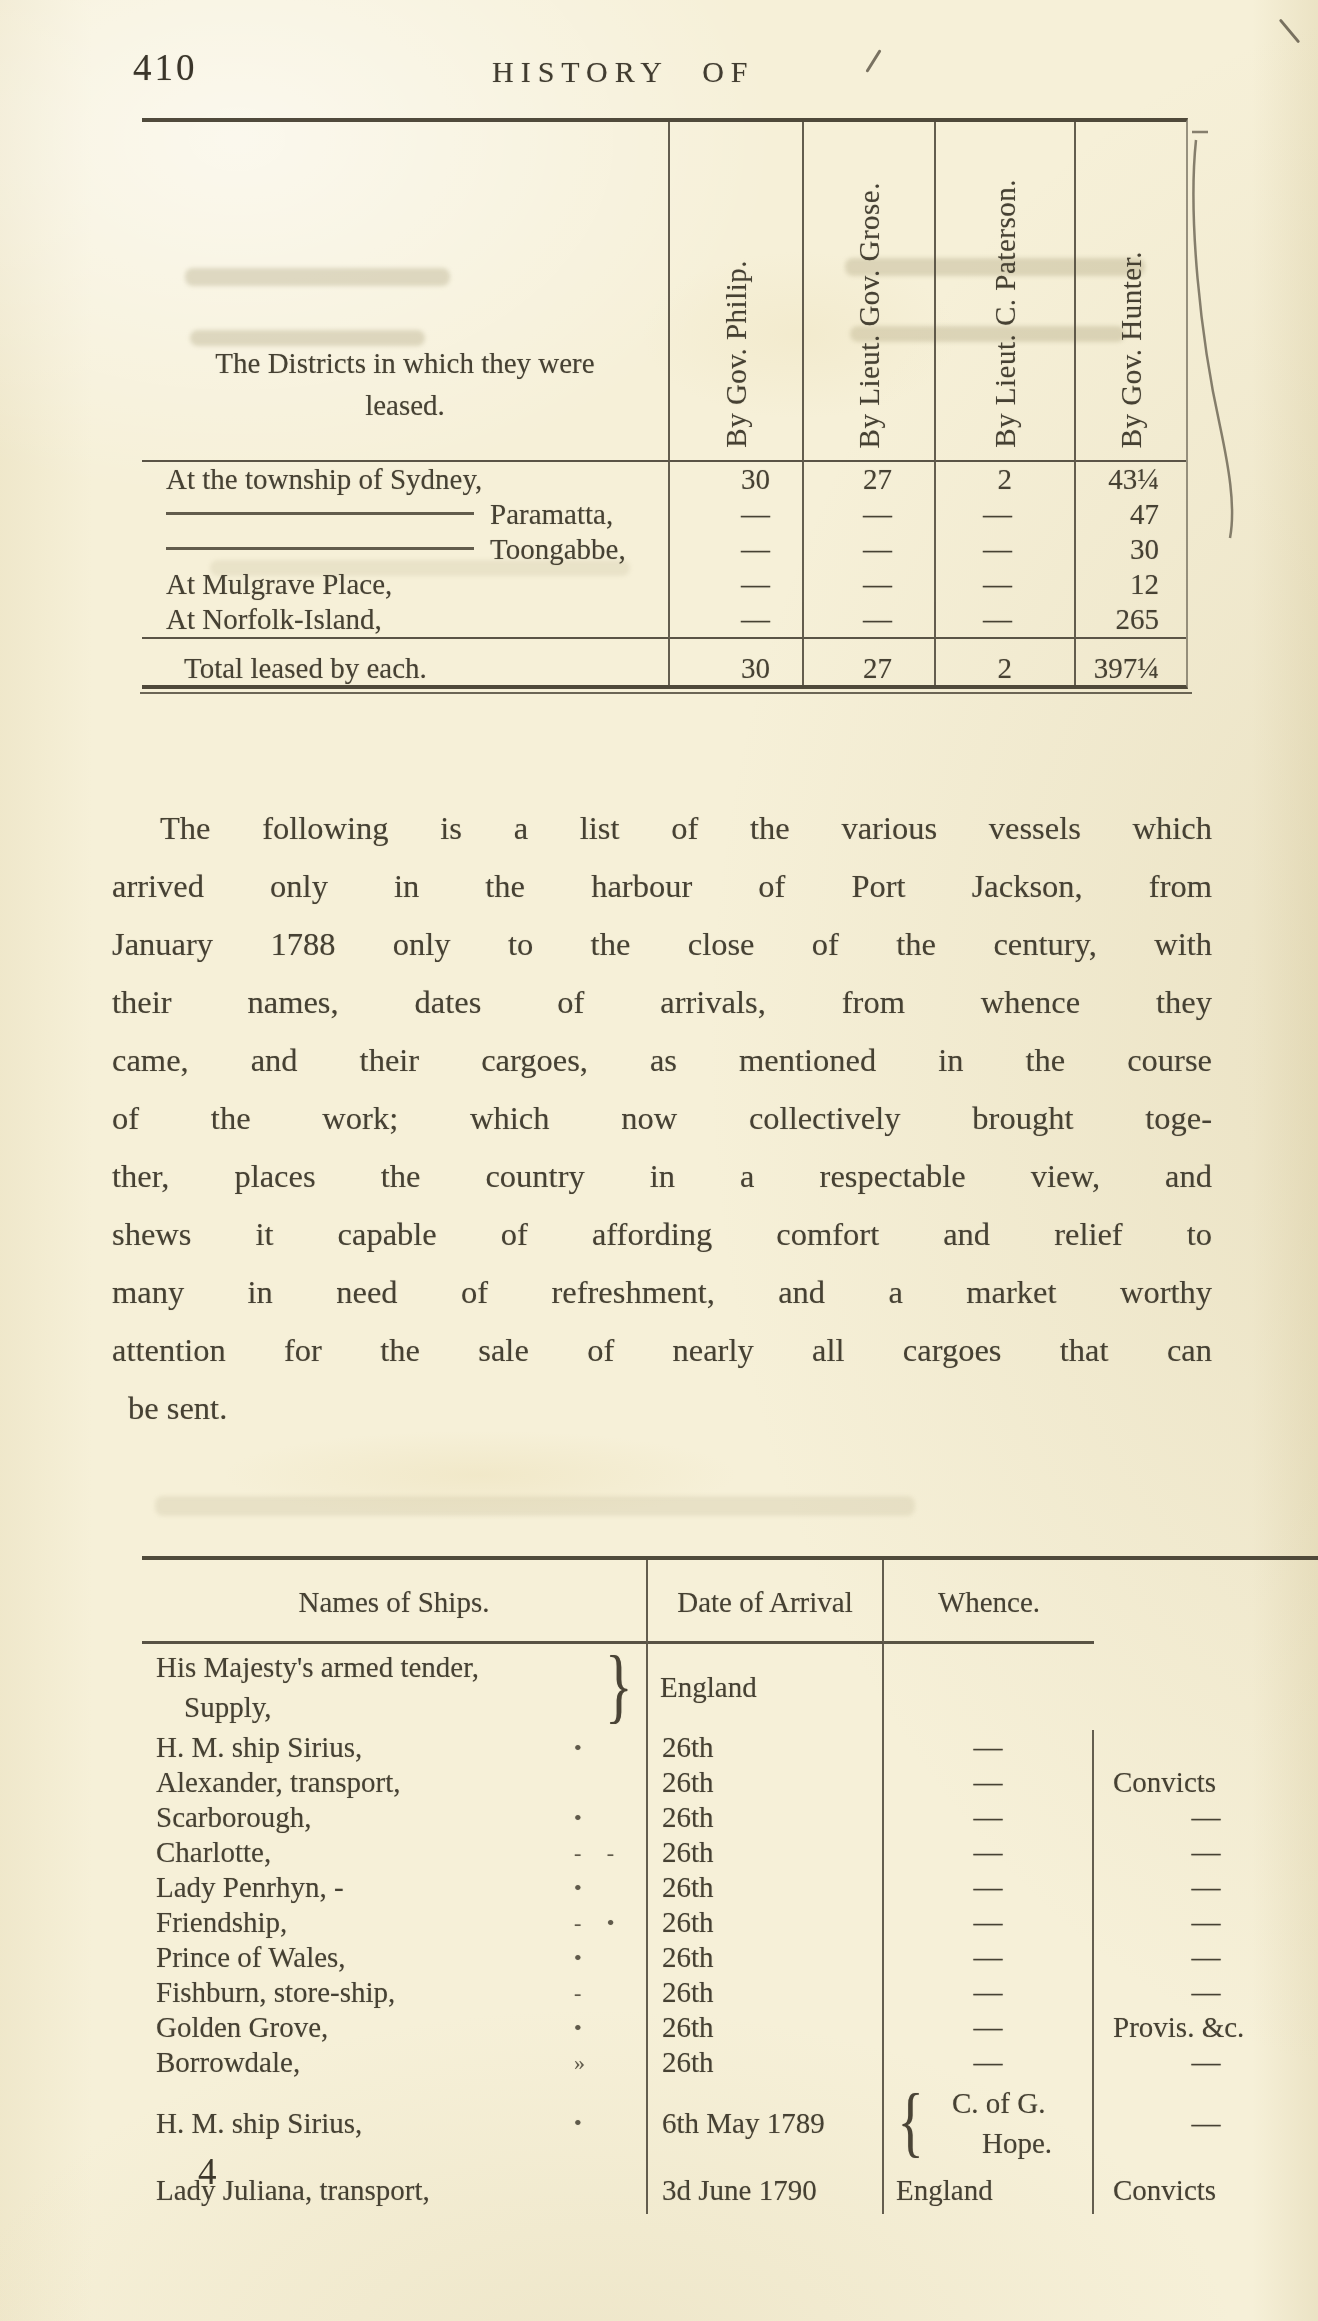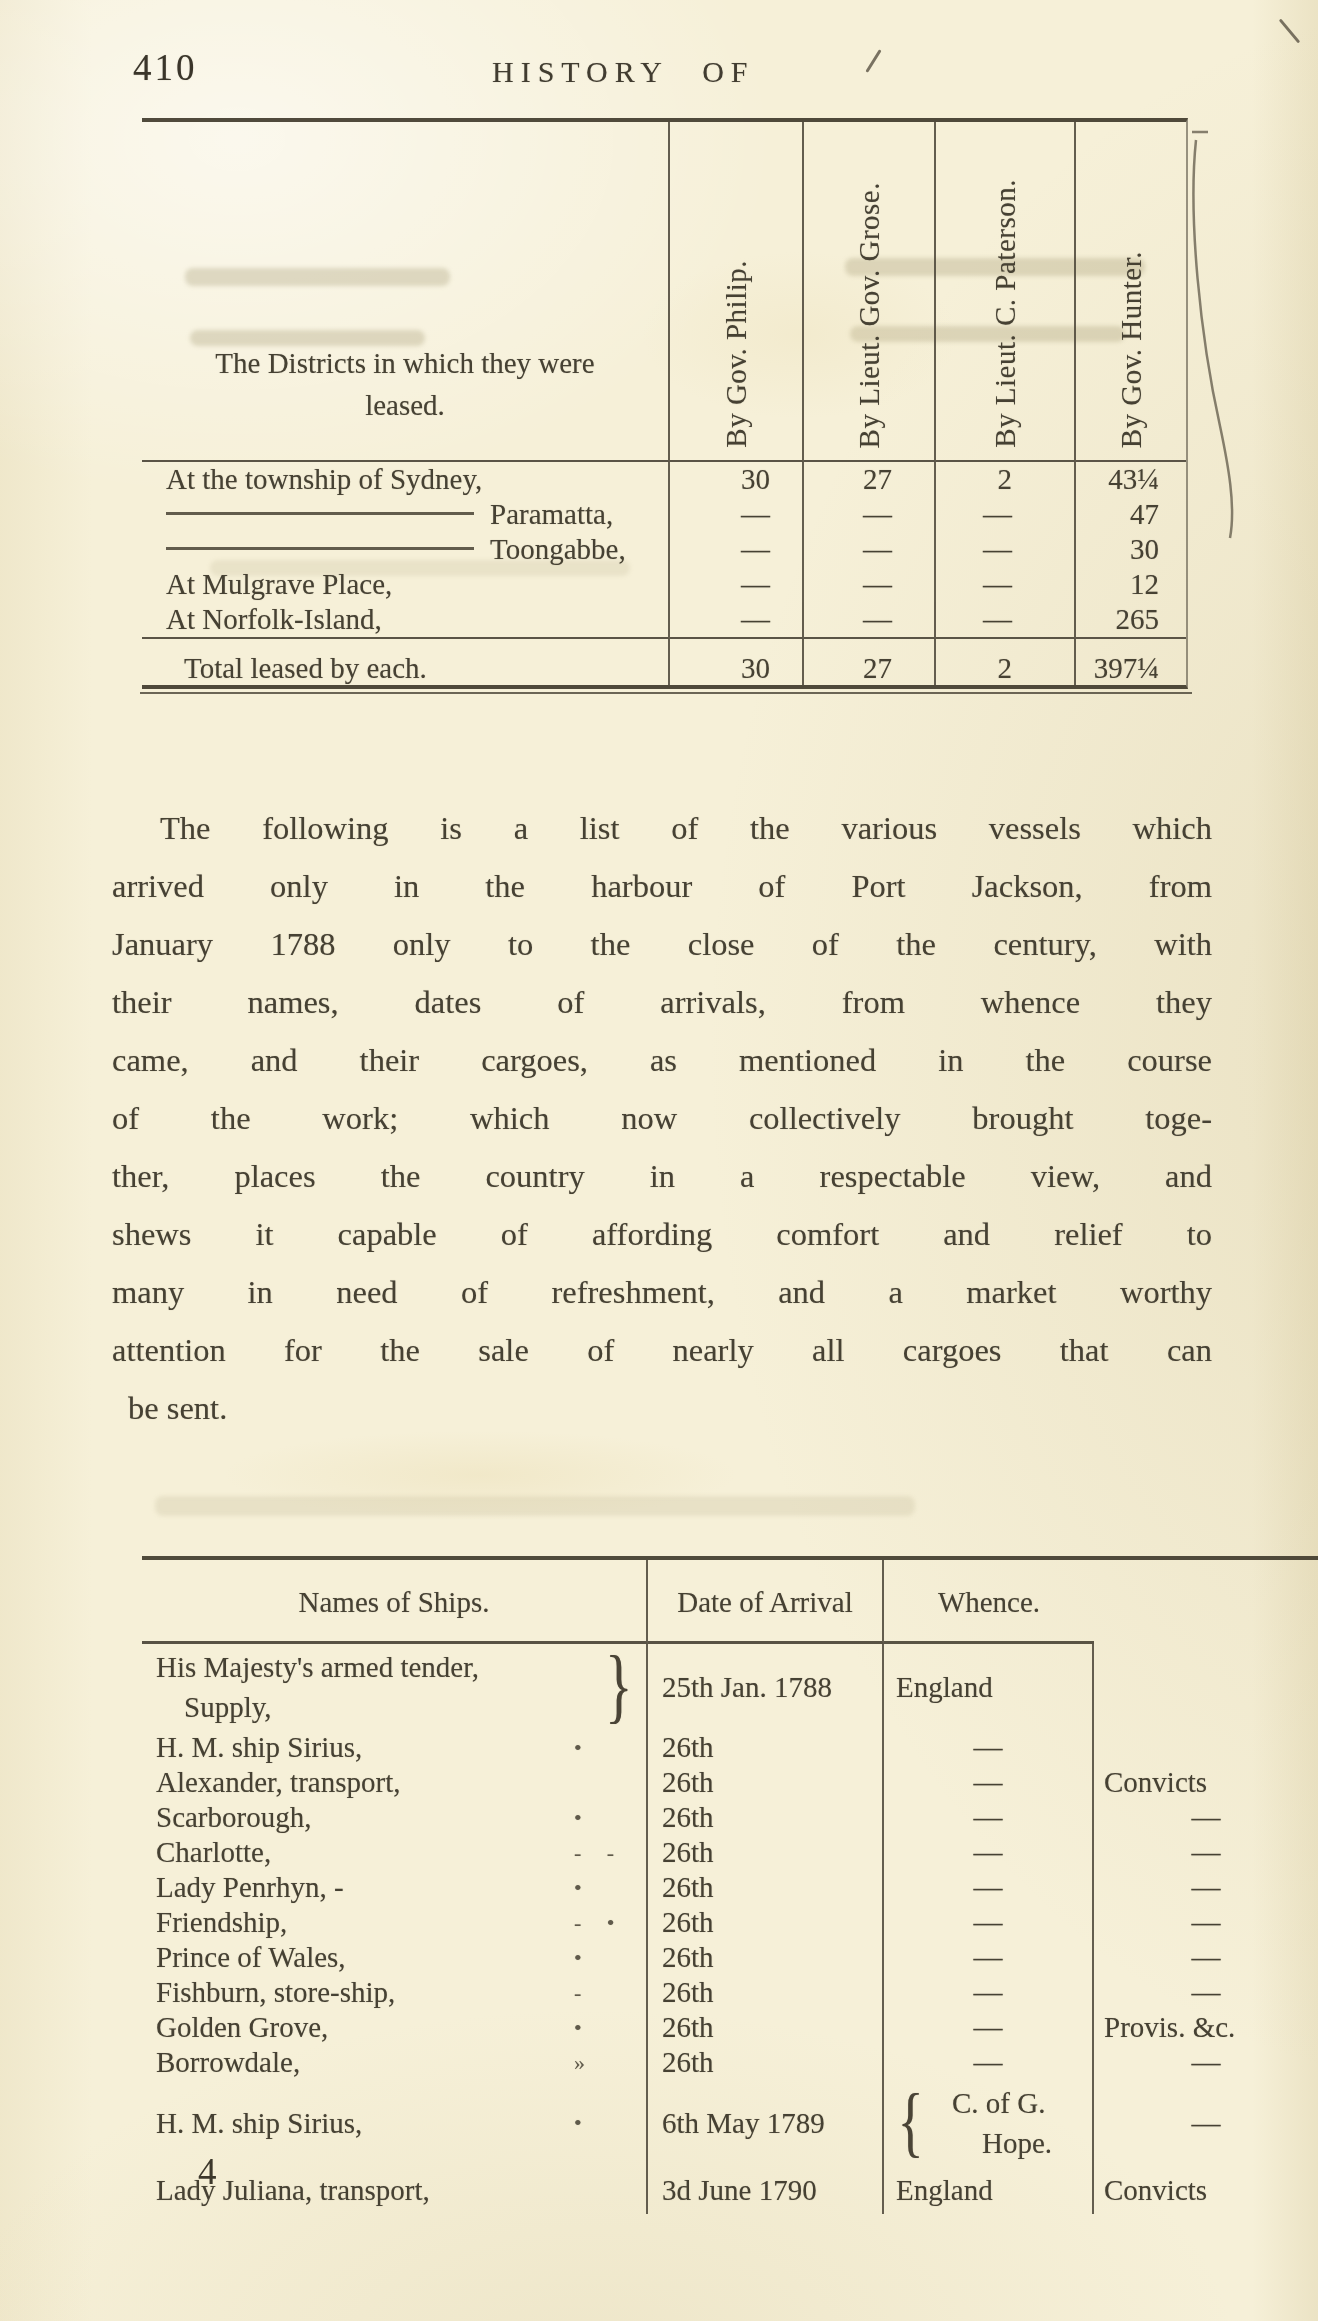--- a/index.html
+++ b/index.html
@@ -57,21 +57,21 @@
   .t2-grid{display:grid;grid-template-columns:506px 236px 210px 224px;}
   .t2-cell{box-sizing:border-box;border-right:2px solid rgba(74,68,55,.85);font-size:29px;position:relative;}
   .t2-cell:last-child{border-right:none;}
   .t2-head .t2-cell{height:84px;line-height:84px;text-align:center;border-bottom:3px solid rgba(72,66,52,.9);}
   .t2-row .t2-cell{height:35px;line-height:35px;}
   .t2-row.r-two .t2-cell{height:86px;}
   .t2-row.r-last .t2-cell{height:48px;line-height:48px;}
   .t2-name{padding-left:14px;white-space:nowrap;}
   .t2-date{padding-left:14px;white-space:nowrap;}
   .t2-whence{padding-left:12px;white-space:nowrap;}
-  .t2-cargo{padding-left:10px;white-space:nowrap;overflow:hidden;}
+  .t2-cargo{padding-left:19px;white-space:nowrap;overflow:hidden;}
   .dash-center{text-align:center;padding-left:0!important;}
   .mark{position:absolute;left:432px;top:0;font-size:22px;opacity:.85;letter-spacing:10px;}
   .r-two .t2-cell{display:flex;flex-direction:column;justify-content:center;}
   .r-two .t2-cell.plain{display:block;line-height:86px;}
   .nm2{padding-left:28px;}
   .ln{line-height:40px;height:40px;}
   .brace-r{position:absolute;right:8px;top:-2px;font-size:82px;line-height:88px;font-weight:400;transform:scaleX(.7);color:#4a4436;}
   .brace-l{position:absolute;left:8px;top:-3px;font-size:78px;line-height:90px;font-weight:400;transform:scaleX(.7);color:#4a4436;}
   .wh1{padding-left:56px;}
   .wh2{padding-left:86px;}
@@ -191,21 +191,20 @@
       <div class="t2-cell ink">Date of Arrival</div>
       <div class="t2-cell ink">Whence.</div>
     </div>
     <div id="t2-body">
         <div class="t2-grid t2-row r-two">
           <div class="t2-cell t2-name ink">
             <div class="ln">His Majesty's armed tender,</div>
             <div class="ln nm2">Supply,</div>
             <span class="brace-r">}</span>
           </div>
-          <div class="t2-cell t2-date ink plain">25th Jan. 1788</div>
           <div class="t2-cell t2-whence ink plain">England</div>
           <div class="t2-cell t2-cargo ink plain"></div>
         </div>
         <div class="t2-grid t2-row">
           <div class="t2-cell t2-name ink"><span>H. M. ship Sirius,</span><span class="mark">•</span></div>
           <div class="t2-cell t2-date ink">26th</div>
           <div class="t2-cell t2-whence ink dash-center">—</div>
           <div class="t2-cell t2-cargo ink"></div>
         </div>
         <div class="t2-grid t2-row">

